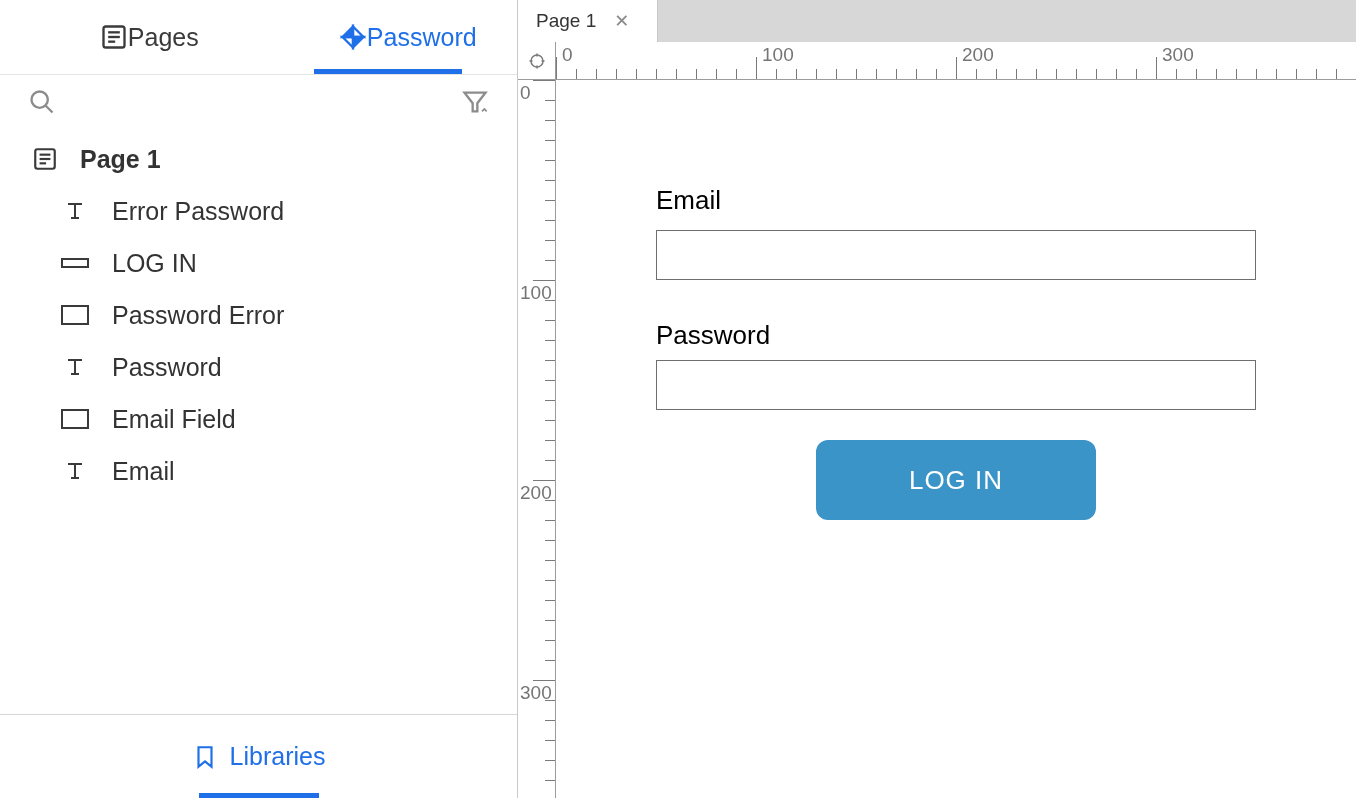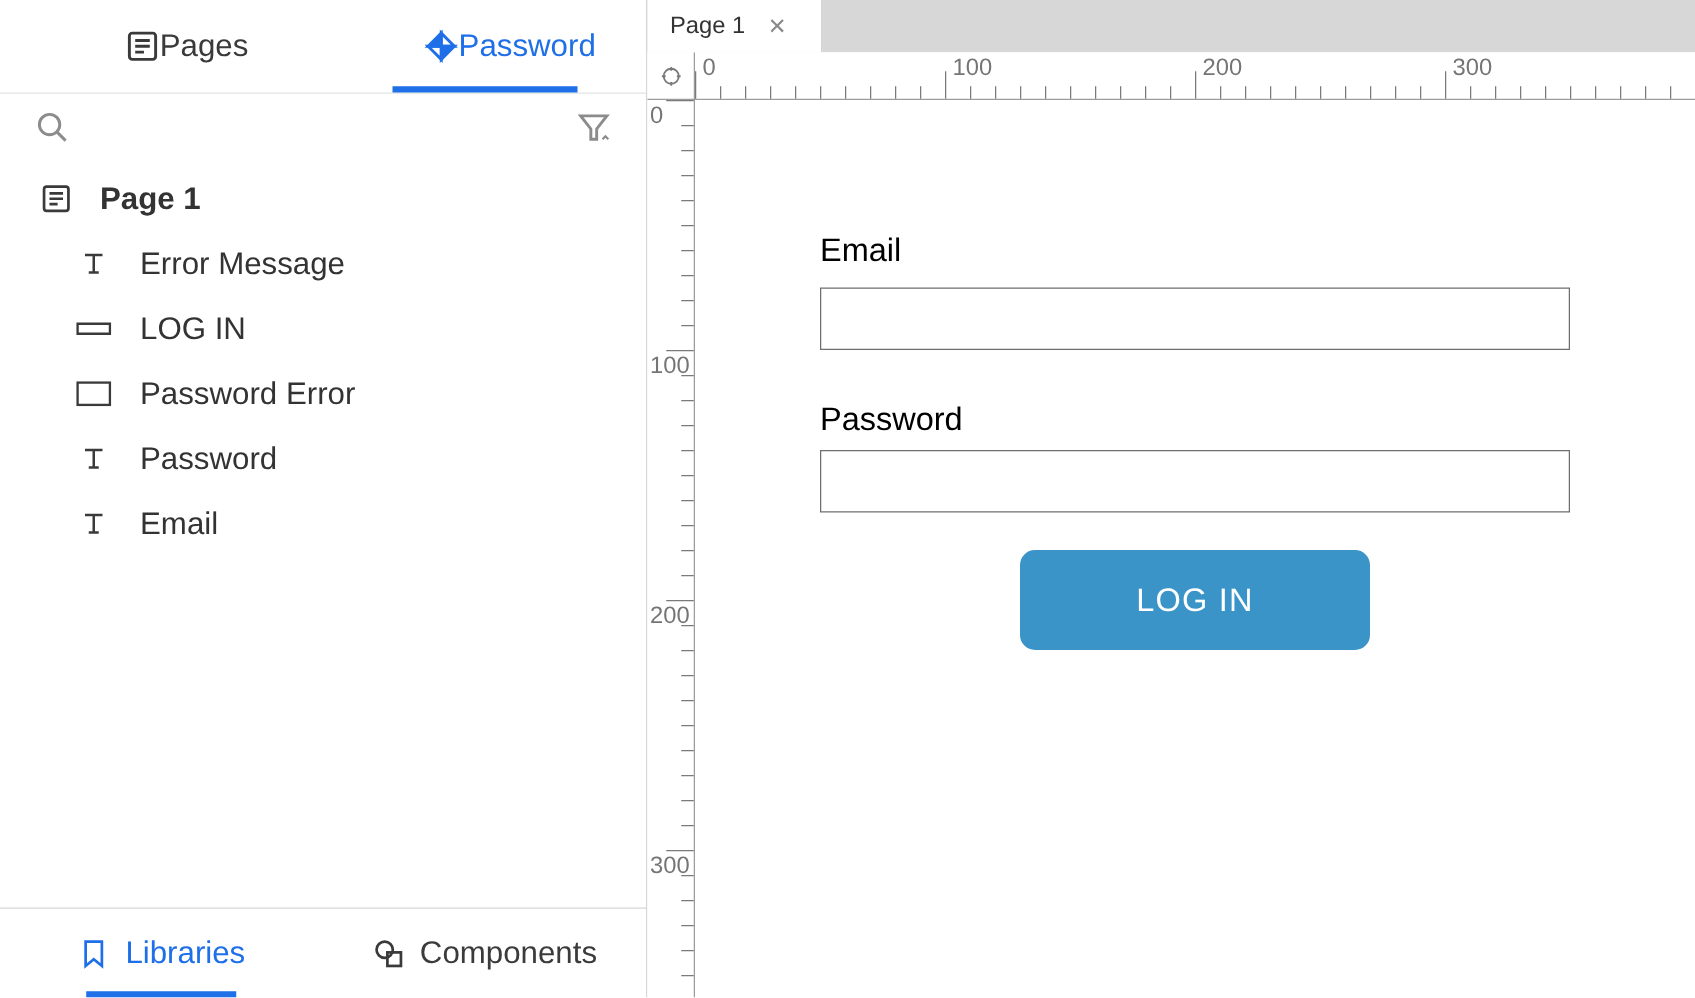--- a/index.html
+++ b/index.html
@@ -18,21 +18,21 @@
   .sb-tools { height: 54px; display: flex; align-items: center; justify-content: space-between; padding: 0 28px; }
   .sb-tools .ico svg { width: 28px; height: 28px; display: block; stroke: #8c8c8c; }
 
   .outline-tree { flex: 1; overflow: auto; padding-top: 4px; }
   .tree-row { display: flex; align-items: center; height: 52px; padding-left: 30px; gap: 20px; font-size: 25px; color: #333; cursor: default; }
   .tree-row.page { font-weight: 700; }
   .tree-row.child { padding-left: 60px; gap: 22px; font-weight: 400; color: #333; }
   .tree-row .ico { width: 30px; display: flex; justify-content: center; }
   .tree-row .ico svg { display: block; }
 
-  .sb-bottom-tabs { height: 72px; border-top: 1px solid #d6d6d6; display: flex; }
+  .sb-bottom-tabs { height: 84px; border-top: 1px solid #d6d6d6; display: flex; }
   .sb-bot-tab { flex: 1; display: flex; align-items: center; justify-content: center; gap: 12px; font-size: 25px; color: #3b3b3b; cursor: pointer; position: relative; }
   .sb-bot-tab.active { color: #1e6fe8; }
   .sb-bot-tab.active::after { content: ""; position: absolute; left: 50%; transform: translateX(-50%); bottom: 0; width: 120px; height: 5px; background: #1e6fe8; }
   .sb-bot-tab .ico svg { width: 26px; height: 26px; display: block; }
 
   
   .main { flex: 1; display: flex; flex-direction: column; height: 100%; position: relative; }
   .tabstrip { height: 42px; background: #d7d7d7; display: flex; align-items: stretch; }
   .doc-tab { background: #ffffff; min-width: 140px; padding: 0 14px 0 18px; display: flex; align-items: center; gap: 18px; font-size: 19px; color: #333; border-right: 1px solid #c5c5c5; }
   .doc-tab .close { color: #8a8a8a; font-size: 18px; cursor: pointer; }
@@ -120,21 +120,21 @@
       </div>
 
       <div class="tree-row child">
         <span class="ico">
           <svg width="24" height="24" viewBox="0 0 24 24" fill="none" stroke="#3a3a3a" stroke-width="2">
               <line x1="5" y1="5" x2="19" y2="5"></line>
               <line x1="12" y1="5" x2="12" y2="19"></line>
               <line x1="8" y1="19" x2="16" y2="19"></line>
             </svg>
         </span>
-        <span>Error Message</span>
+        <span>Error Password</span>
       </div>
 
       <div class="tree-row child">
         <span class="ico">
           <svg width="28" height="14" viewBox="0 0 28 14" fill="none" stroke="#3a3a3a" stroke-width="2">
               <rect x="1" y="3" width="26" height="8"></rect>
             </svg>
         </span>
         <span>LOG IN</span>
       </div>
@@ -152,20 +152,28 @@
         <span class="ico">
           <svg width="24" height="24" viewBox="0 0 24 24" fill="none" stroke="#3a3a3a" stroke-width="2">
               <line x1="5" y1="5" x2="19" y2="5"></line>
               <line x1="12" y1="5" x2="12" y2="19"></line>
               <line x1="8" y1="19" x2="16" y2="19"></line>
             </svg>
         </span>
         <span>Password</span>
       </div>
 
+      <div class="tree-row child">
+        <span class="ico">
+          <svg width="28" height="20" viewBox="0 0 28 20" fill="none" stroke="#3a3a3a" stroke-width="2">
+              <rect x="1" y="1" width="26" height="18"></rect>
+            </svg>
+        </span>
+        <span>Email Field</span>
+      </div>
 
       <div class="tree-row child">
         <span class="ico">
           <svg width="24" height="24" viewBox="0 0 24 24" fill="none" stroke="#3a3a3a" stroke-width="2">
               <line x1="5" y1="5" x2="19" y2="5"></line>
               <line x1="12" y1="5" x2="12" y2="19"></line>
               <line x1="8" y1="19" x2="16" y2="19"></line>
             </svg>
         </span>
         <span>Email</span>
@@ -173,29 +181,20 @@
     </div>
 
     <div class="sb-bottom-tabs">
       <div class="sb-bot-tab active">
         <span class="ico">
           <svg viewBox="0 0 24 24" fill="none" stroke="#1e6fe8" stroke-width="2">
               <path d="M6 3h12v18l-6-5-6 5V3z"></path>
             </svg>
         </span>
         <span>Libraries</span>
-      </div>
-      <div class="sb-bot-tab">
-        <span class="ico">
-          <svg viewBox="0 0 24 24" fill="none" stroke="#3a3a3a" stroke-width="2">
-              <circle cx="9" cy="9" r="6"></circle>
-              <rect x="11" y="11" width="10" height="10"></rect>
-            </svg>
-        </span>
-        <span>Components</span>
       </div>
     </div>
   </div>
 
   <div class="main">
     <div class="tabstrip">
       <div class="doc-tab">
         <span>Page 1</span>
         <span class="close">✕</span>
       </div>

